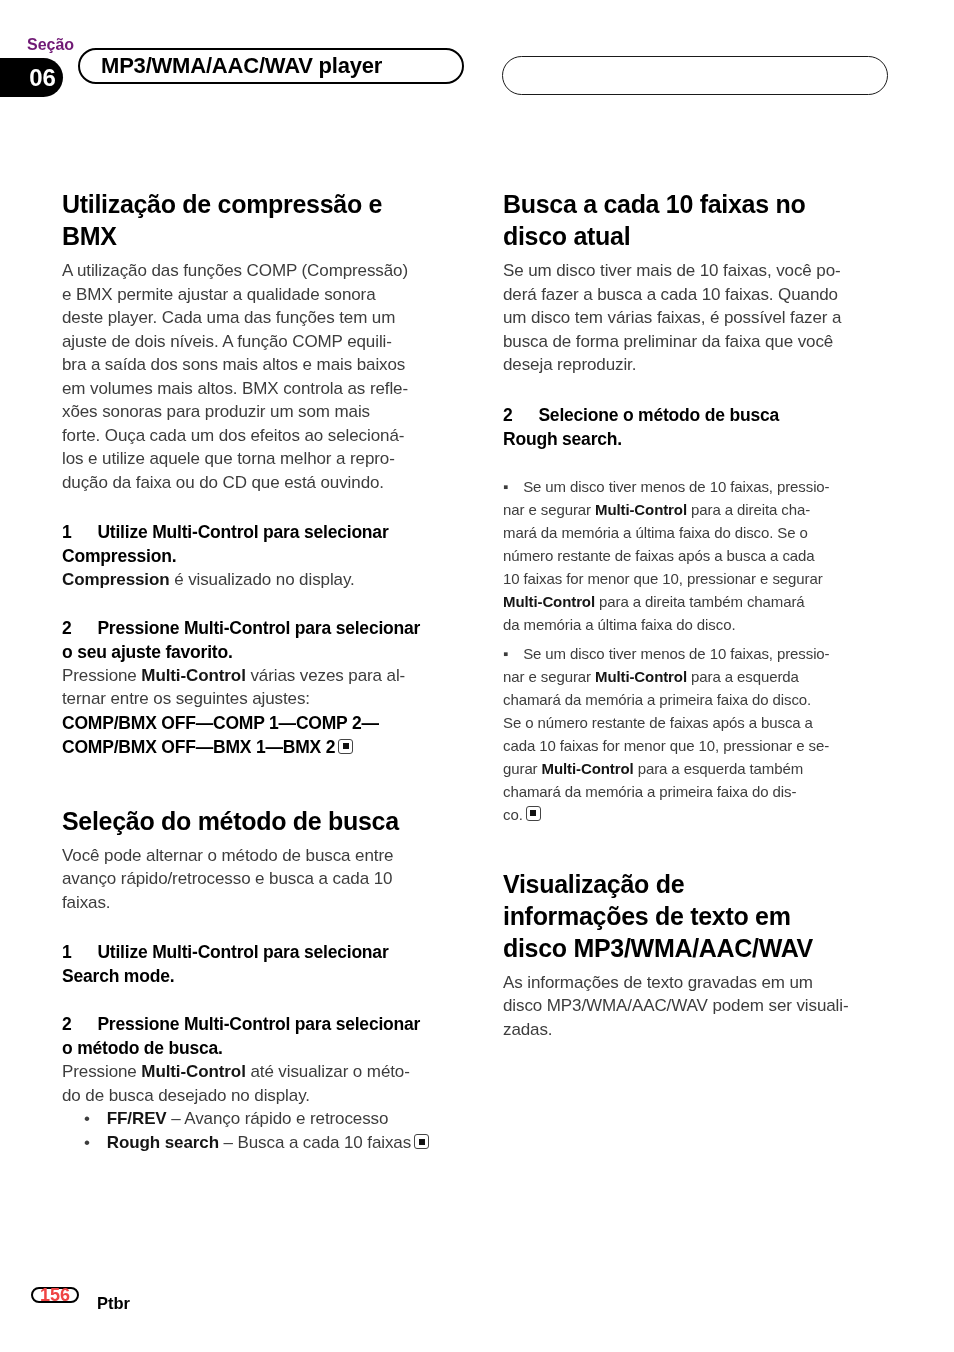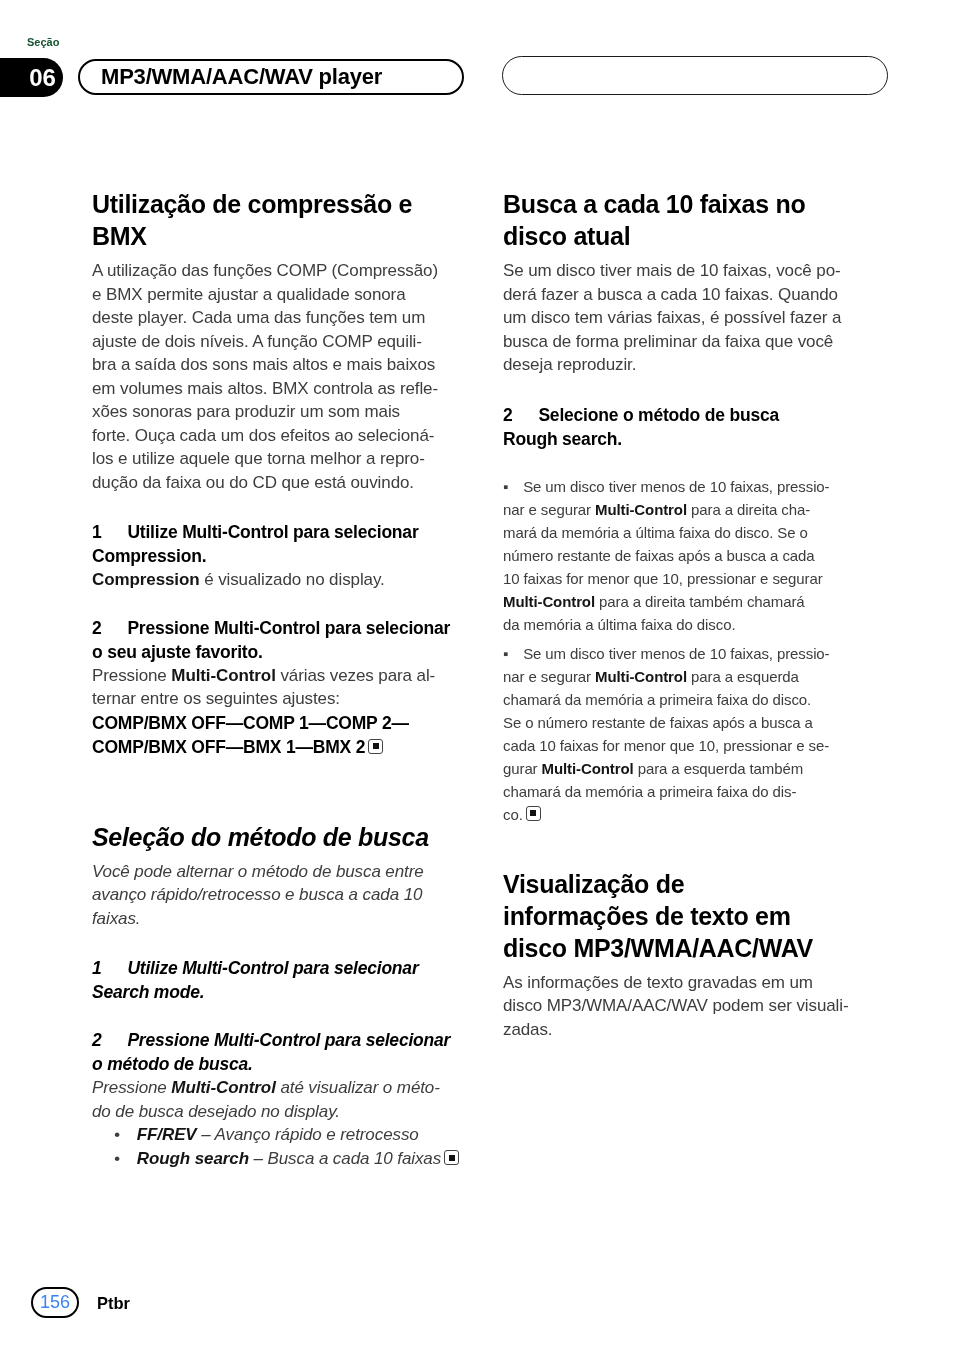--- a/index.html
+++ b/index.html
@@ -1,58 +1,58 @@
 <!DOCTYPE html>
 <html><head>
 <meta charset="utf-8">
 <style>
   html,body{margin:0;padding:0;background:#fff;}
   .page{position:relative;width:954px;height:1352px;background:#ffffff;overflow:hidden;
         font-family:"Liberation Sans",sans-serif;color:#3d3d3d;}
 
   
-  .section-label{position:absolute;left:27px;top:36px;font-size:11px;font-weight:bold;color:#14532d;}
+  .section-label{position:absolute;left:27px;top:36px;font-size:16px;font-weight:bold;color:#701a75;}
   .section-badge{position:absolute;left:0;top:58px;width:63px;height:39px;background:#000;color:#fff;
         border-radius:0 20px 20px 0;display:flex;align-items:center;justify-content:center;
         font-size:24px;font-weight:bold;padding-left:22px;box-sizing:border-box;}
-  .title-pill{position:absolute;left:78px;top:59px;width:386px;height:36px;border:2px solid #000;
+  .title-pill{position:absolute;left:78px;top:48px;width:386px;height:36px;border:2px solid #000;
         border-radius:19px;display:flex;align-items:center;padding-left:21px;box-sizing:border-box;}
   .title-pill .title-text{font-size:22px;font-weight:bold;color:#000;letter-spacing:-0.2px;}
   .empty-pill{position:absolute;left:502px;top:56px;width:386px;height:39px;border:1.5px solid #1a1a1a;
         border-radius:20px;box-sizing:border-box;}
 
   
   .col{position:absolute;top:188px;}
-  .col-left{left:92px;width:384px;}
+  .col-left{left:62px;width:384px;}
   .col-right{left:503px;width:388px;}
 
   .sec-heading{font-size:25px;line-height:32px;font-weight:bold;color:#000;margin:0 0 7px;
         letter-spacing:-0.3px;white-space:pre;}
   p{margin:0;white-space:pre;}
   .body-text{font-size:17px;line-height:23.5px;letter-spacing:-0.1px;color:#3d3d3d;}
   .intro{margin-bottom:26px;}
   .step{margin-bottom:24px;}
   .step-title{font-size:17.5px;line-height:24px;font-weight:bold;color:#000;letter-spacing:-0.2px;}
   .options-line{font-size:17.5px;line-height:24px;font-weight:bold;color:#000;letter-spacing:-0.2px;}
   .bullet{font-size:17px;line-height:24px;padding-left:22px;letter-spacing:-0.1px;}
   .note{font-size:15px;line-height:23px;letter-spacing:-0.1px;color:#3d3d3d;margin-bottom:6px;}
   .b{font-weight:bold;color:#151515;}
-  .section-gap-left{margin-top:62px;font-style:italic;}
+  .section-gap-left{margin-top:46px;}
   .section-gap-right{margin-top:42px;}
 
   
   .endmark{display:inline-block;width:13px;height:13px;border:1.5px solid #444;border-radius:3px;
         margin-left:3px;vertical-align:-1px;position:relative;}
   .endmark::after{content:"";position:absolute;left:50%;top:50%;width:6px;height:6px;background:#111;
         transform:translate(-50%,-50%);}
 
   
-  .page-num{position:absolute;left:31px;top:1287px;width:48px;height:31px;border:2px solid #000;
+  .page-num{position:absolute;left:31px;top:1287px;width:48px;height:16px;border:2px solid #000;
         border-radius:16px;display:flex;align-items:center;justify-content:center;
-        font-size:18px;font-weight:normal;color:#3b82f6;box-sizing:border-box;}
+        font-size:18px;font-weight:bold;color:#ef4444;box-sizing:border-box;}
   .lang-label{position:absolute;left:97px;top:1294px;font-size:16.5px;font-weight:bold;color:#000;}
 </style>
 </head>
 <body>
 
 <div class="page">
 
   <div class="section-label">Seção</div>
   <div class="section-badge">06</div>
   <div class="title-pill">

